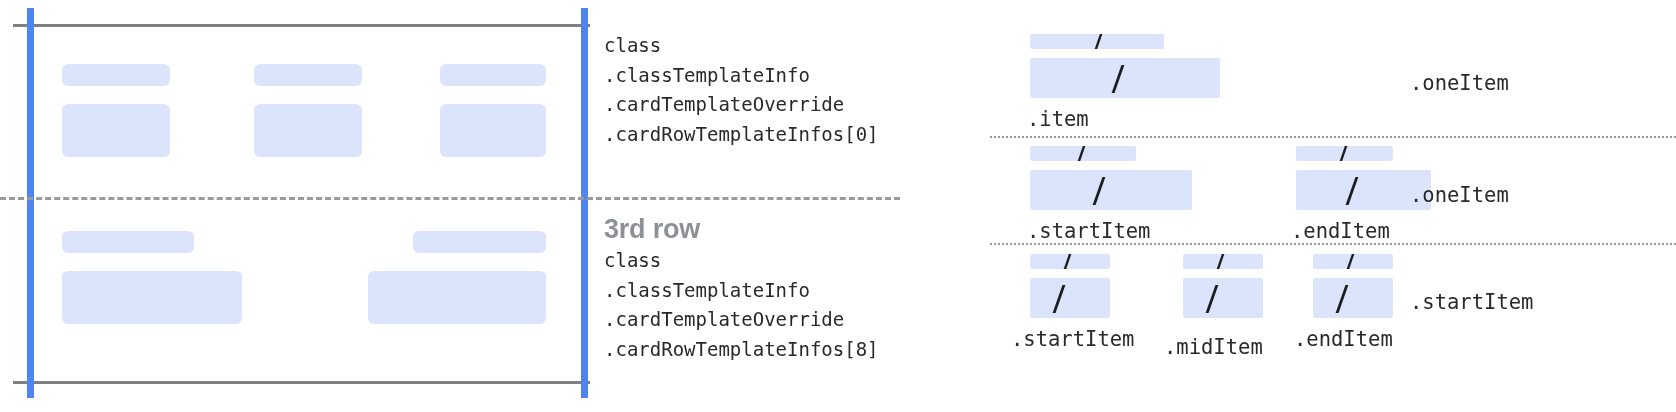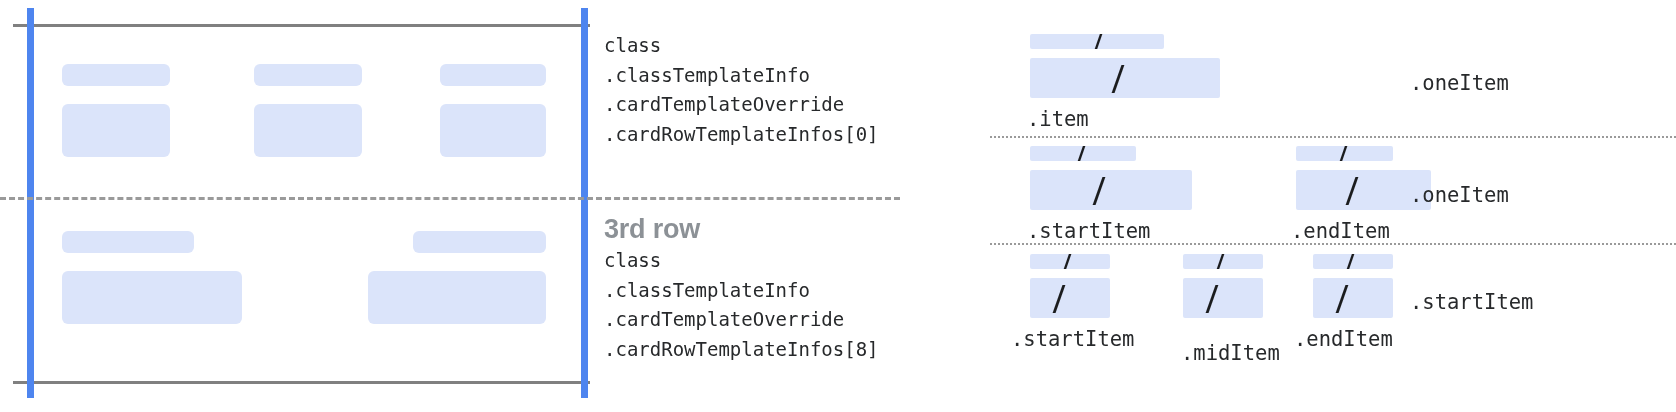--- a/index.html
+++ b/index.html
@@ -224,21 +224,21 @@
       <div class="item-caption" style="left:-1px; top:73px;">.startItem</div>
     </div>
 
     <div class="item-group" style="left:175px; top:11px;">
       <div class="item-bar-small" style="left:18px; top:0px; width:80px; height:15px;">
         <span class="slash" style="left:32px; top:-9px; font-size:36px;">/</span>
       </div>
       <div class="item-bar-large" style="left:18px; top:24px; width:80px; height:40px;">
         <span class="slash" style="left:23px; top:-1px; font-size:43px;">/</span>
       </div>
-      <div class="item-caption" style="left:-1px; top:87px;margin-left:17px;">.midItem</div>
+      <div class="item-caption" style="left:-1px; top:81px;">.midItem</div>
     </div>
 
     <div class="item-group" style="left:305px; top:11px;">
       <div class="item-bar-small" style="left:18px; top:0px; width:80px; height:15px;">
         <span class="slash" style="left:32px; top:-9px; font-size:36px;">/</span>
       </div>
       <div class="item-bar-large" style="left:18px; top:24px; width:80px; height:40px;">
         <span class="slash" style="left:23px; top:-1px; font-size:43px;">/</span>
       </div>
       <div class="item-caption" style="left:-1px; top:73px;">.endItem</div>

